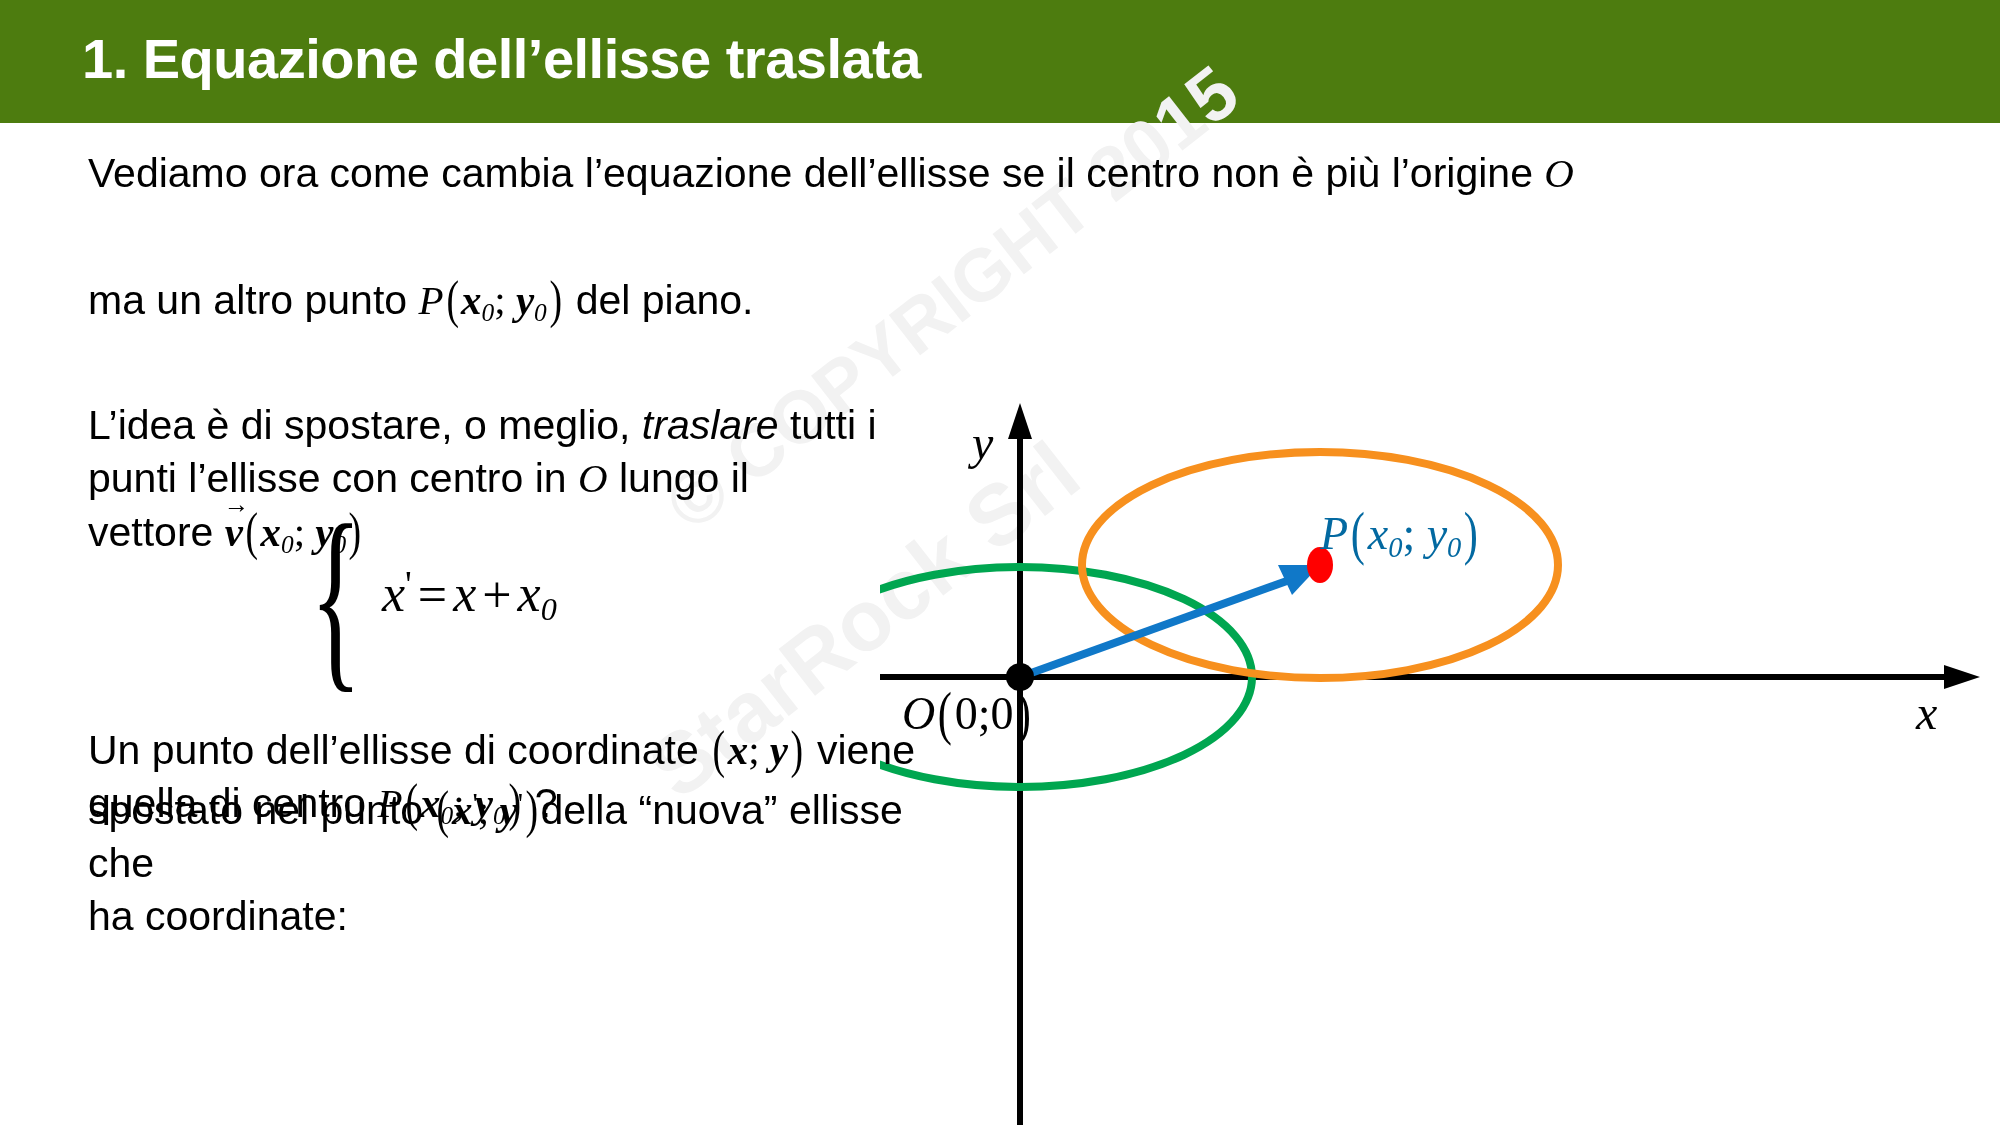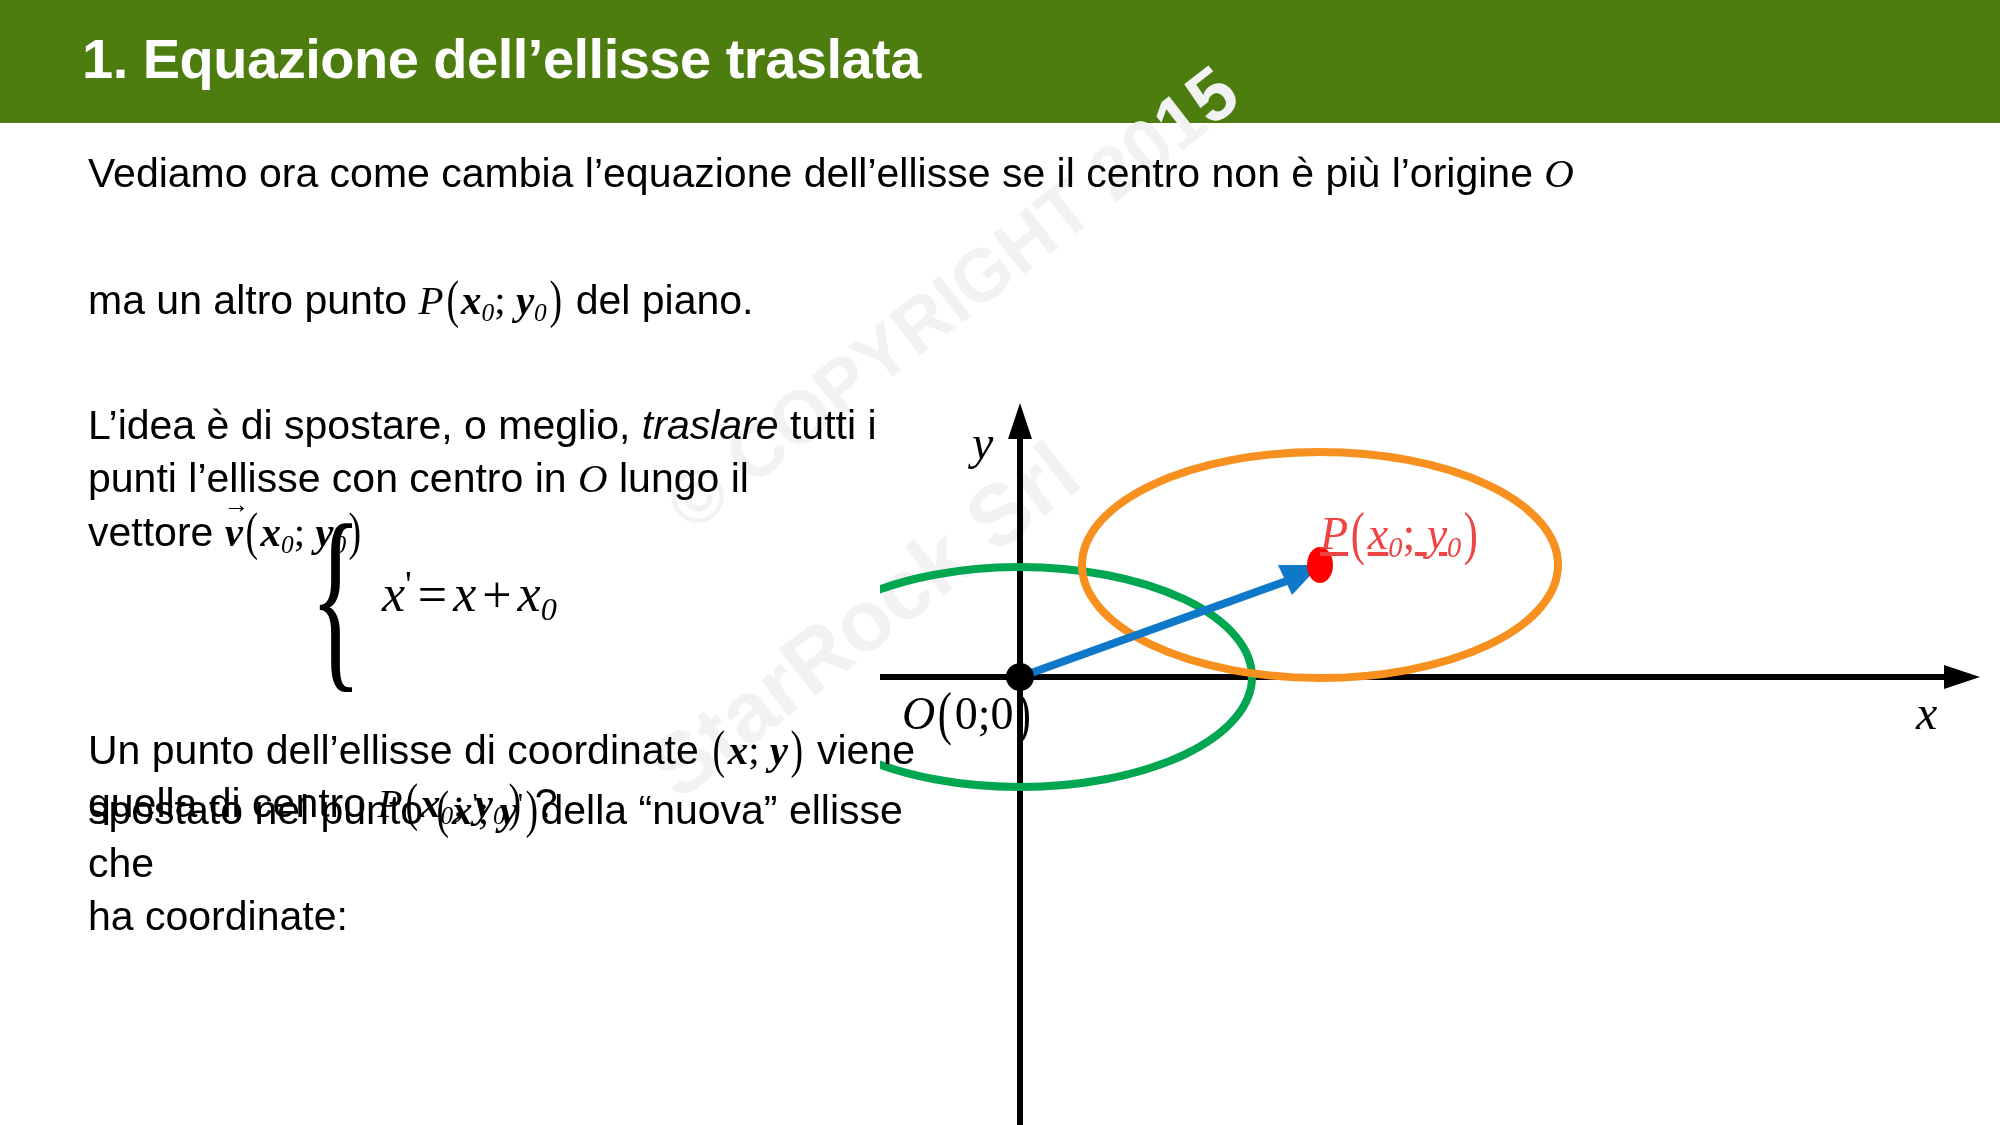--- a/index.html
+++ b/index.html
@@ -95,21 +95,21 @@
     font-size:48px;color:#000;
   }
   #label-y{left:92px;top:20px;}
   #label-x{left:1036px;top:290px;}
   #label-origin{
     position:absolute;left:22px;top:285px;
     font-family:"Liberation Serif", serif;font-size:46px;color:#000;white-space:nowrap;
   }
   #label-P{
     position:absolute;left:440px;top:105px;
-    font-family:"Liberation Serif", serif;font-size:46px;color:#ef4444;white-space:nowrap;text-decoration:underline;
+    font-family:"Liberation Serif", serif;font-size:46px;color:#0369a1;white-space:nowrap;
   }
 </style>
 </head>
 <body>
 
 <div id="header-bar">
   <div id="header-title">1. Equazione dell’ellisse traslata</div>
 </div>
 
 <div id="watermark">

